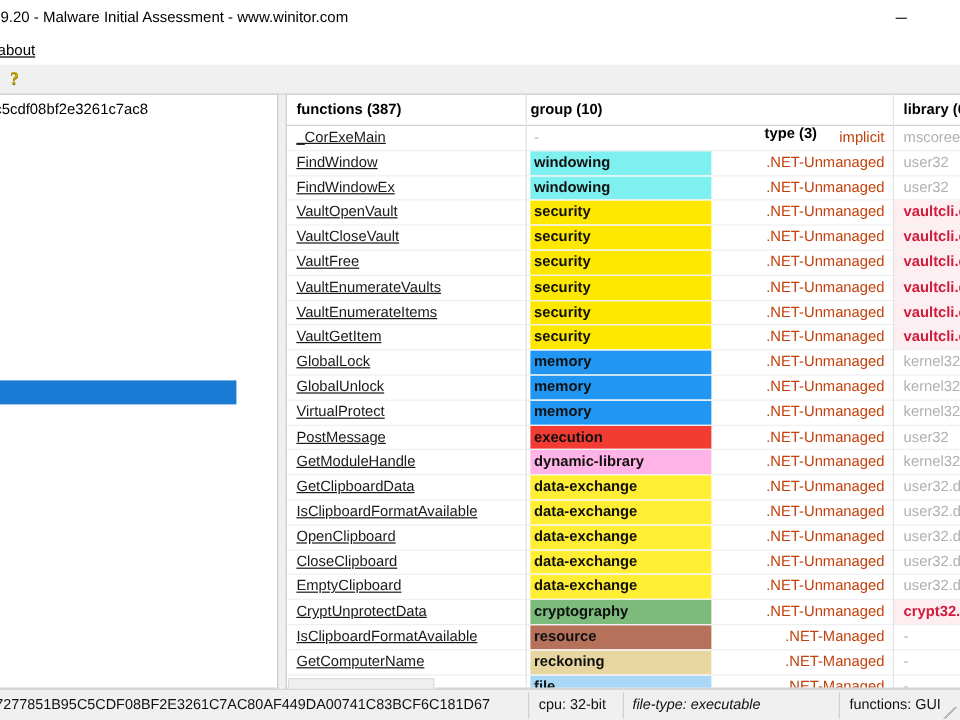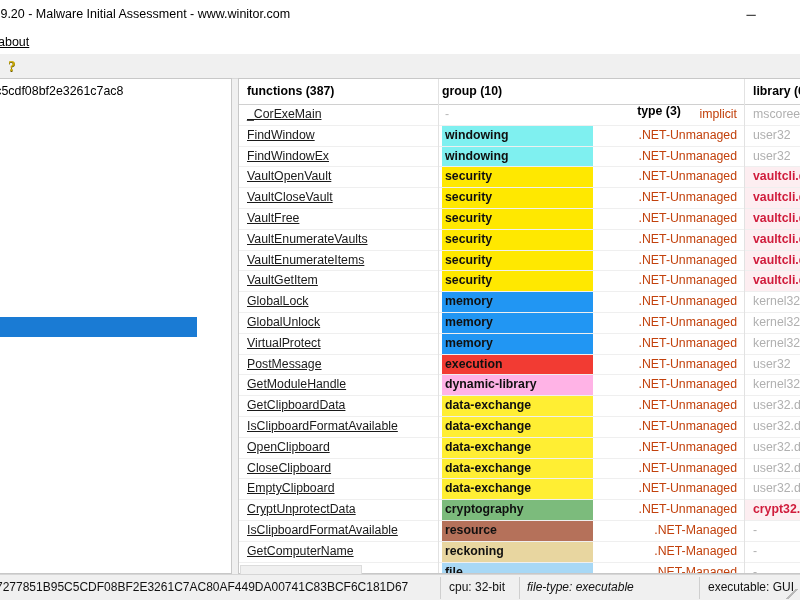--- a/index.html
+++ b/index.html
@@ -376,17 +376,17 @@
 
   <div class="hscroll"></div>
 
   <div class="statusbar">
     <div class="sb" style="left:-4px;">7277851B95C5CDF08BF2E3261C7AC80AF449DA00741C83BCF6C181D67</div>
     <div class="sbsep" style="left:440px;"></div>
     <div class="sb" style="left:449px;">cpu: 32-bit</div>
     <div class="sbsep" style="left:519px;"></div>
     <div class="sb" style="left:527px;font-style:italic;">file-type: executable</div>
     <div class="sbsep" style="left:699px;"></div>
-    <div class="sb" style="left:708px;">executable: GUI</div>
+    <div class="sb" style="left:708px;">functions: GUI</div>
     <div class="sbgrip"></div>
   </div>
 
 </div>
 
 </body></html>

